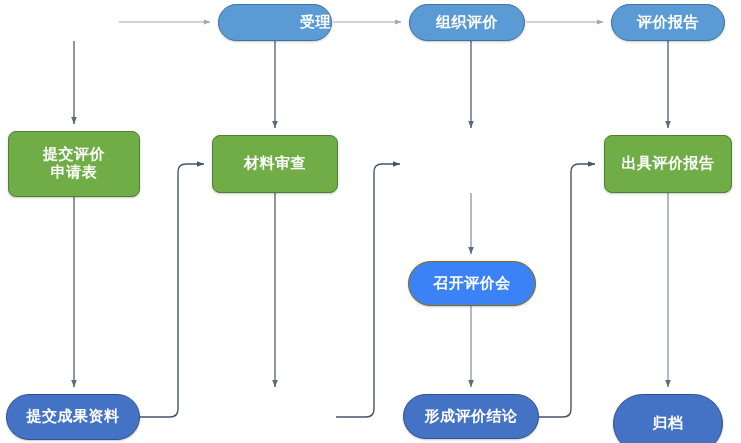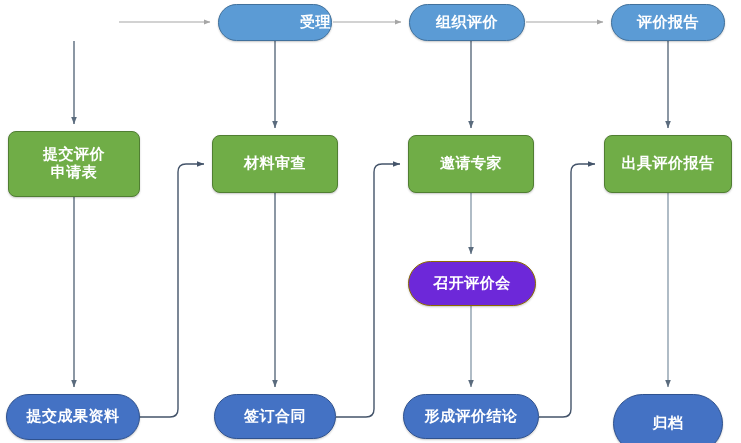--- a/index.html
+++ b/index.html
@@ -47,21 +47,21 @@
     box-shadow: 0 1px 2px rgba(0,0,0,0.22);
   }
   .node-task {
     background: #70AD47;
     border: 1px solid #507E32;
     border-radius: 8px;
     font-size: 15px;
     box-shadow: 0 1px 2px rgba(0,0,0,0.22);
   }
   .node-meeting {
-    background: #6d28d9;
+    background: #3b82f6;
     border: 1px solid #8C6A00;
     border-radius: 999px;
     font-size: 15px;
     box-shadow: 0 1px 2px rgba(0,0,0,0.22);
   }
   .node-output {
     background: #4472C4;
     border: 1px solid #2F528F;
     border-radius: 999px;
     font-size: 15px;
@@ -132,39 +132,33 @@
 
   <div class="node node-task" style="left:8px; top:131px; width:132px; height:66px;">
     <span class="node-label">提交评价
 申请表</span>
   </div>
 
   <div class="node node-task" style="left:212px; top:135px; width:126px; height:58px;text-align:right;">
     <span class="node-label">材料审查</span>
   </div>
 
-  <div class="node node-task" style="left:408px; top:135px; width:126px; height:58px;">
-    <span class="node-label">邀请专家</span>
-  </div>
 
   <div class="node node-task" style="left:604px; top:135px; width:128px; height:58px;">
     <span class="node-label">出具评价报告</span>
   </div>
 
   <div class="node node-meeting" style="left:408px; top:261px; width:128px; height:45px;">
     <span class="node-label">召开评价会</span>
   </div>
 
   <div class="node node-output" style="left:6px; top:394px; width:134px; height:46px;">
     <span class="node-label">提交成果资料</span>
   </div>
 
-  <div class="node node-output" style="left:214px; top:394px; width:122px; height:45px;">
-    <span class="node-label">签订合同</span>
-  </div>
 
   <div class="node node-output" style="left:403px; top:394px; width:136px; height:45px;">
     <span class="node-label">形成评价结论</span>
   </div>
 
   <div class="node node-output" style="left:613px; top:394px; width:110px; height:59px;">
     <span class="node-label">归档</span>
   </div>
 
 </div>

